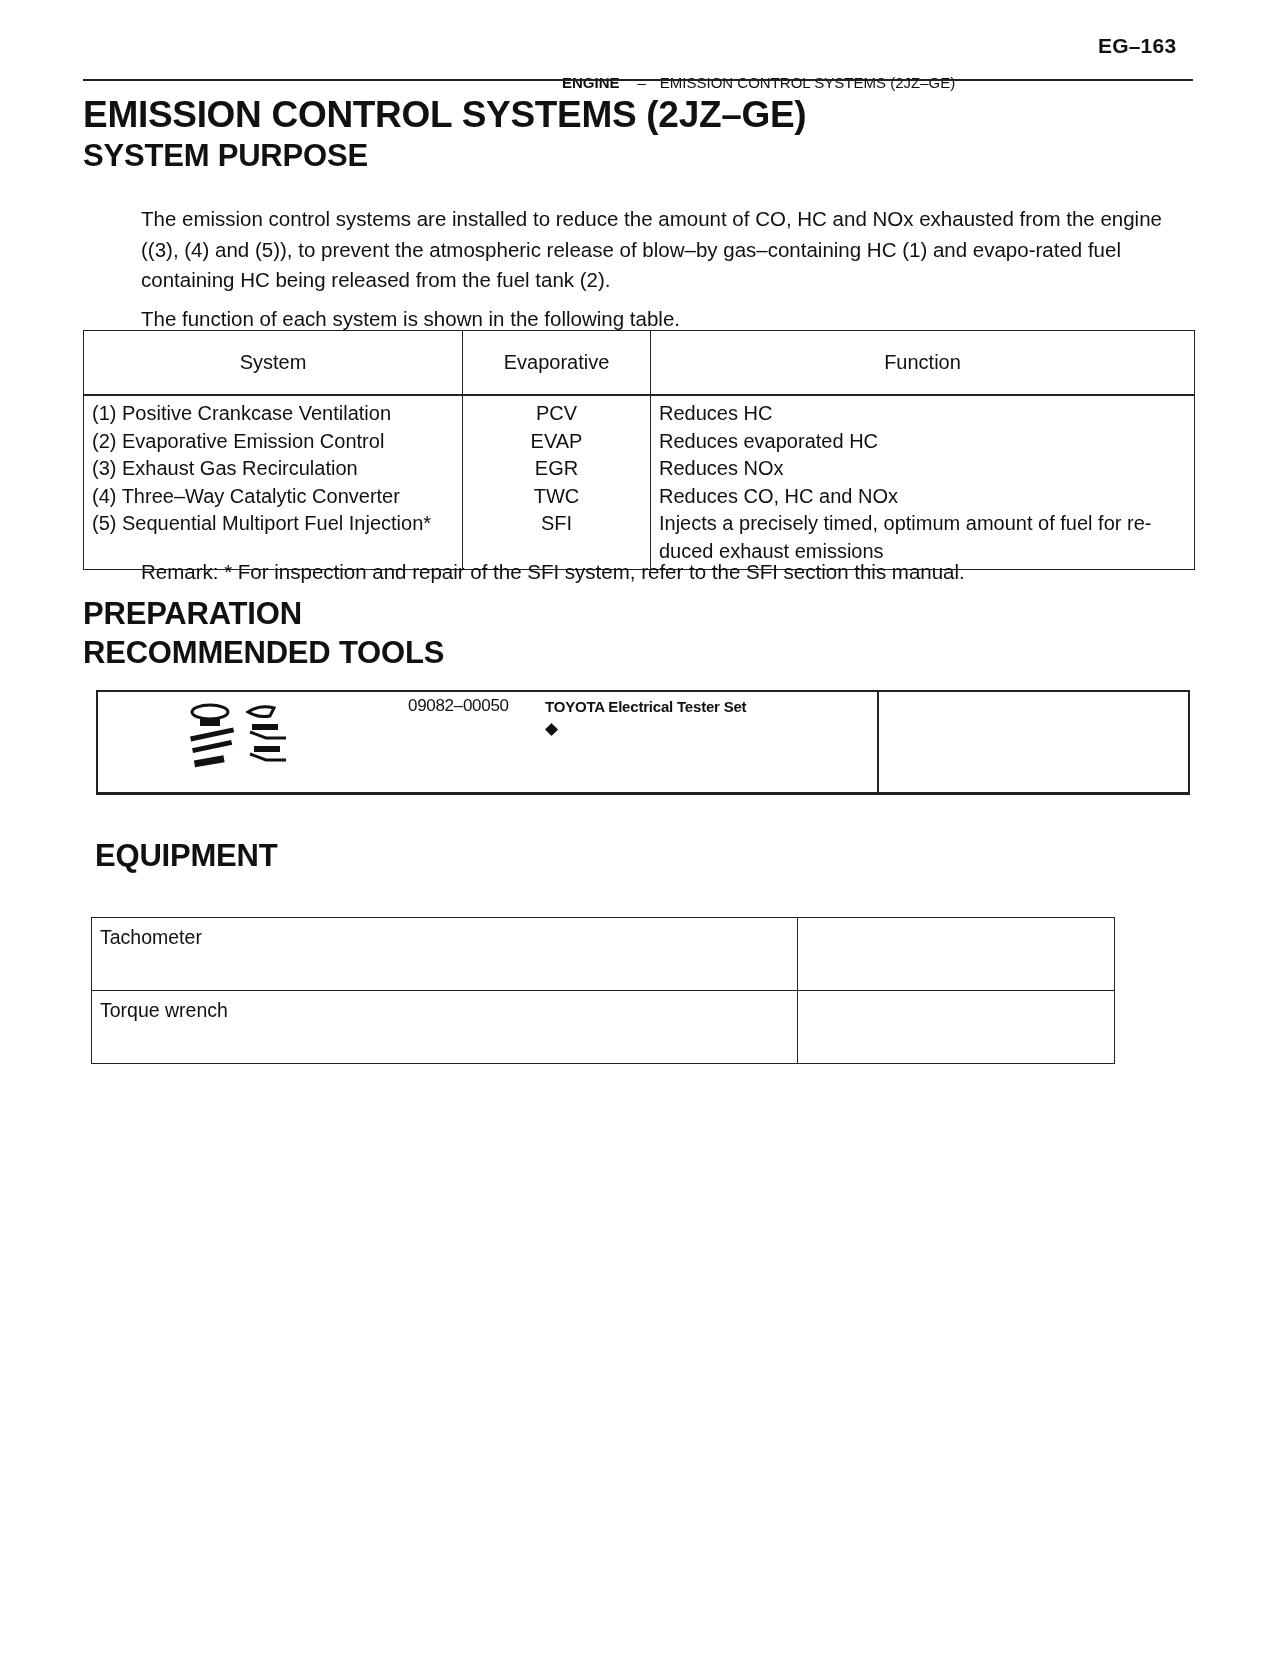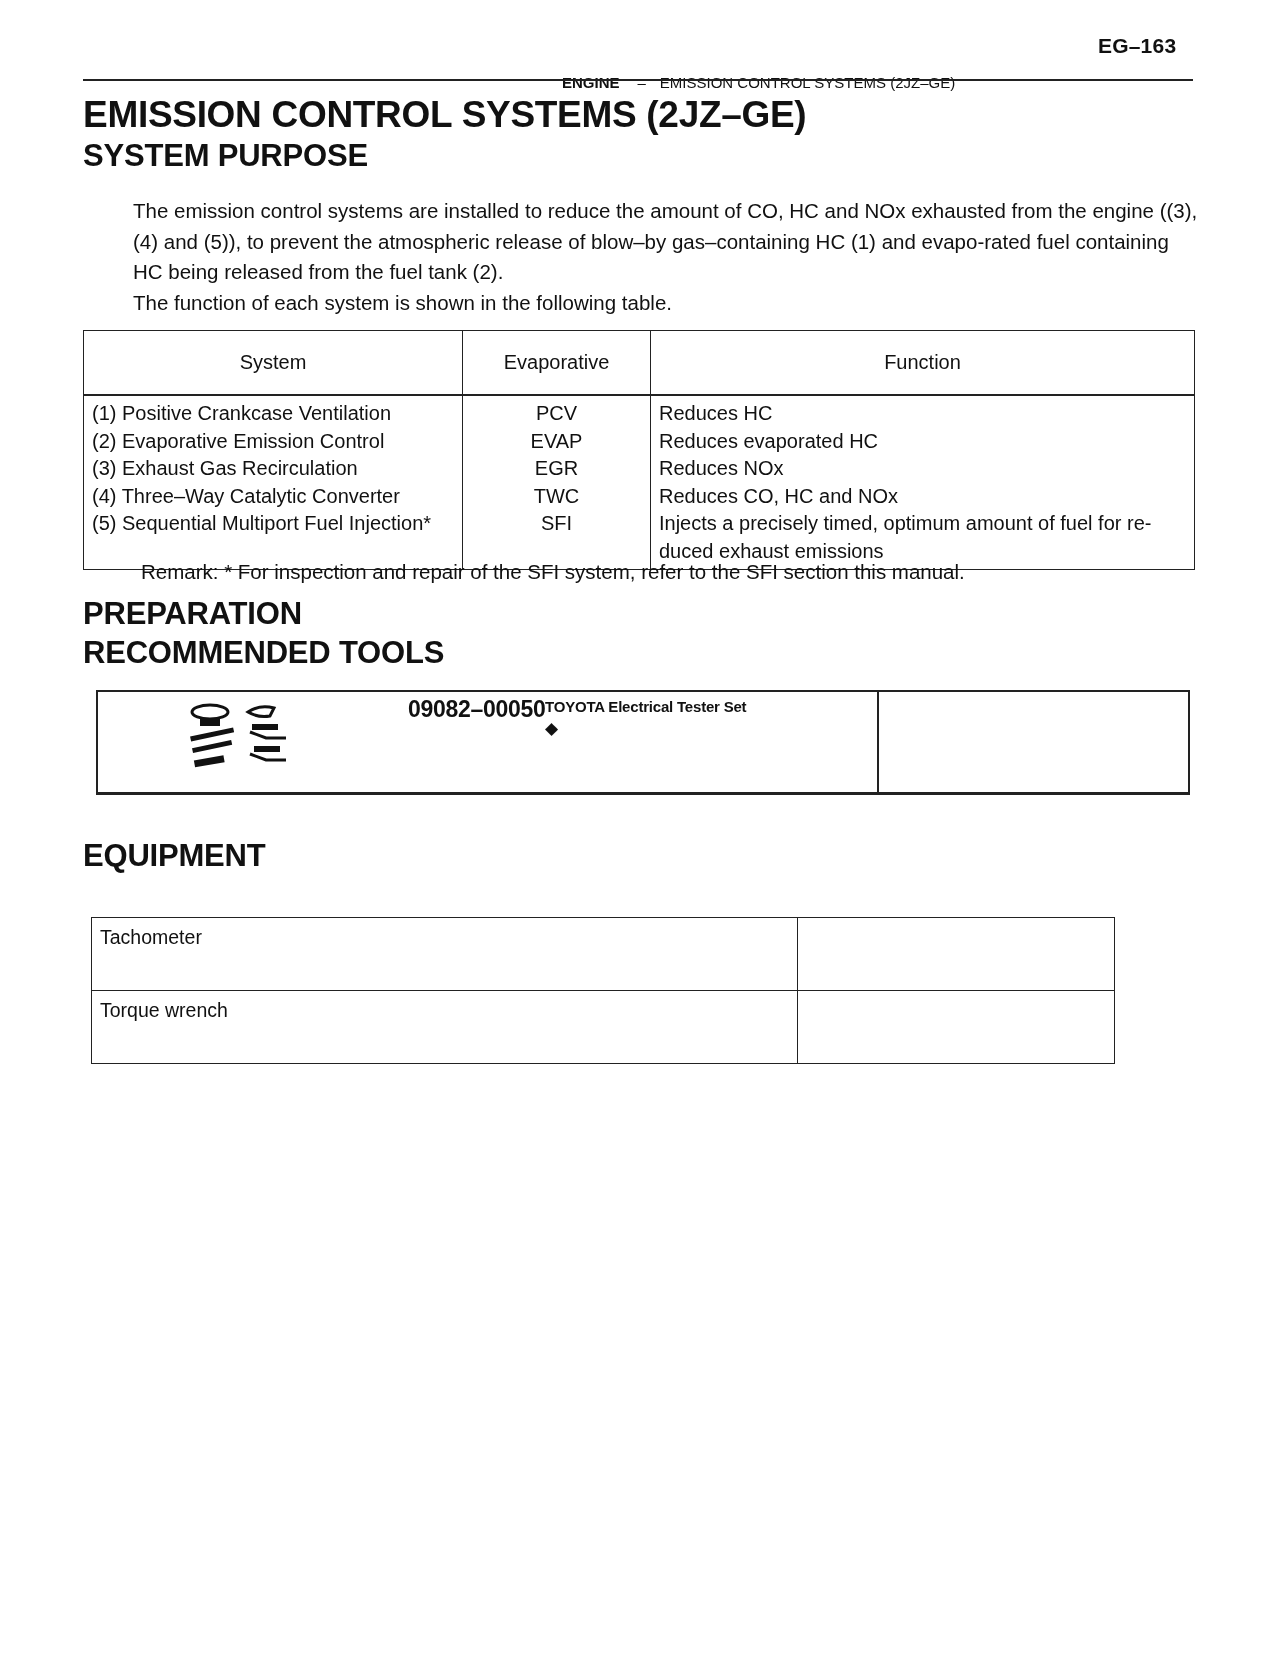--- a/index.html
+++ b/index.html
@@ -6,31 +6,31 @@
   body { width: 1280px; height: 1656px; position: relative; font-family: "Liberation Sans", sans-serif; color: #111; }
   .abs { position: absolute; }
   .page-num { left: 1098px; top: 34px; font-size: 21px; font-weight: bold; letter-spacing: 0.2px; }
   .running-header { left: 562px; top: 50px; font-size: 15px; white-space: nowrap; margin-top: 24px; }
   .running-header .sec { font-weight: bold; }
   .running-header .dash { margin: 0 14px 0 18px; }
   .header-rule { left: 83px; top: 79px; width: 1110px; height: 2px; background: #222; }
   .h1 { left: 83px; top: 94px; font-size: 37px; font-weight: bold; letter-spacing: -0.3px; }
   .h2 { font-size: 31px; font-weight: bold; letter-spacing: -0.2px; left: 83px; }
   .para { left: 133px; top: 196px; width: 1070px; font-size: 20.5px; line-height: 30.5px; }
-  .para p { margin: 0; }
+  .para p { margin: 8px; }
   table.sys { position: absolute; left: 83px; top: 330px; width: 1112px; border-collapse: collapse; font-size: 20px; }
   table.sys th, table.sys td { border: 1.5px solid #222; padding: 12px 8px; vertical-align: top; }
   table.sys th { font-weight: normal; height: 39px; vertical-align: middle; text-align: center; }
   table.sys td { border-top: 2px solid #222; padding-top: 4px; padding-bottom: 4px; line-height: 27.5px; }
   .col-sys { width: 362px; }
   .col-abbr { width: 171px; text-align: center; }
   .remark { left: 141px; top: 560px; font-size: 20.5px; }
   .tools-box { left: 96px; top: 690px; width: 1090px; height: 100px; border: 2.5px solid #222; border-bottom-width: 3px; }
   .tools-divider { left: 877px; top: 690px; width: 2px; height: 104px; background: #222; }
-  .tool-part { left: 408px; top: 696px; font-size: 23px; font-weight: bold; letter-spacing: -0.3px; }
+  .tool-part { left: 408px; top: 696px; font-size: 17px; font-weight: normal; letter-spacing: -0.3px; }
   .tool-name { left: 545px; top: 698px; font-size: 15px; font-weight: bold; letter-spacing: -0.2px; }
   .tool-diamond { left: 545px; top: 718px; font-size: 17px; }
   .tool-illus { left: 188px; top: 702px; width: 110px; height: 70px; }
   table.equip { position: absolute; left: 91px; top: 888px; width: 1024px; border-collapse: collapse; font-size: 19.5px; margin-top: 29px; }
   table.equip td { border: 1.5px solid #222; height: 64px; vertical-align: top; padding: 8px 8px 0 8px; }
   table.equip td.blank { width: 300px; }
 </style>
 </head>
 <body>
 
@@ -103,21 +103,21 @@
     <rect x="4" y="42" width="40" height="5" transform="rotate(-12 24 44)"></rect>
     <rect x="6" y="56" width="30" height="7" transform="rotate(-10 20 58)"></rect>
     <rect x="64" y="22" width="26" height="6"></rect>
     <rect x="66" y="44" width="26" height="6"></rect>
   </g>
 </svg>
 <div class="abs tool-part">09082–00050</div>
 <div class="abs tool-name">TOYOTA Electrical Tester Set</div>
 <div class="abs tool-diamond">◆</div>
 
-<div class="abs h2" style="top:838px;">EQUIPMENT</div>
+<div class="abs h2" style="top:838px;margin-left:12px;">EQUIPMENT</div>
 
 <table class="equip">
   <tbody>
       <tr>
     <td>Tachometer</td>
     <td class="blank"></td>
   </tr>
   <tr>
     <td>Torque wrench</td>
     <td class="blank"></td>

